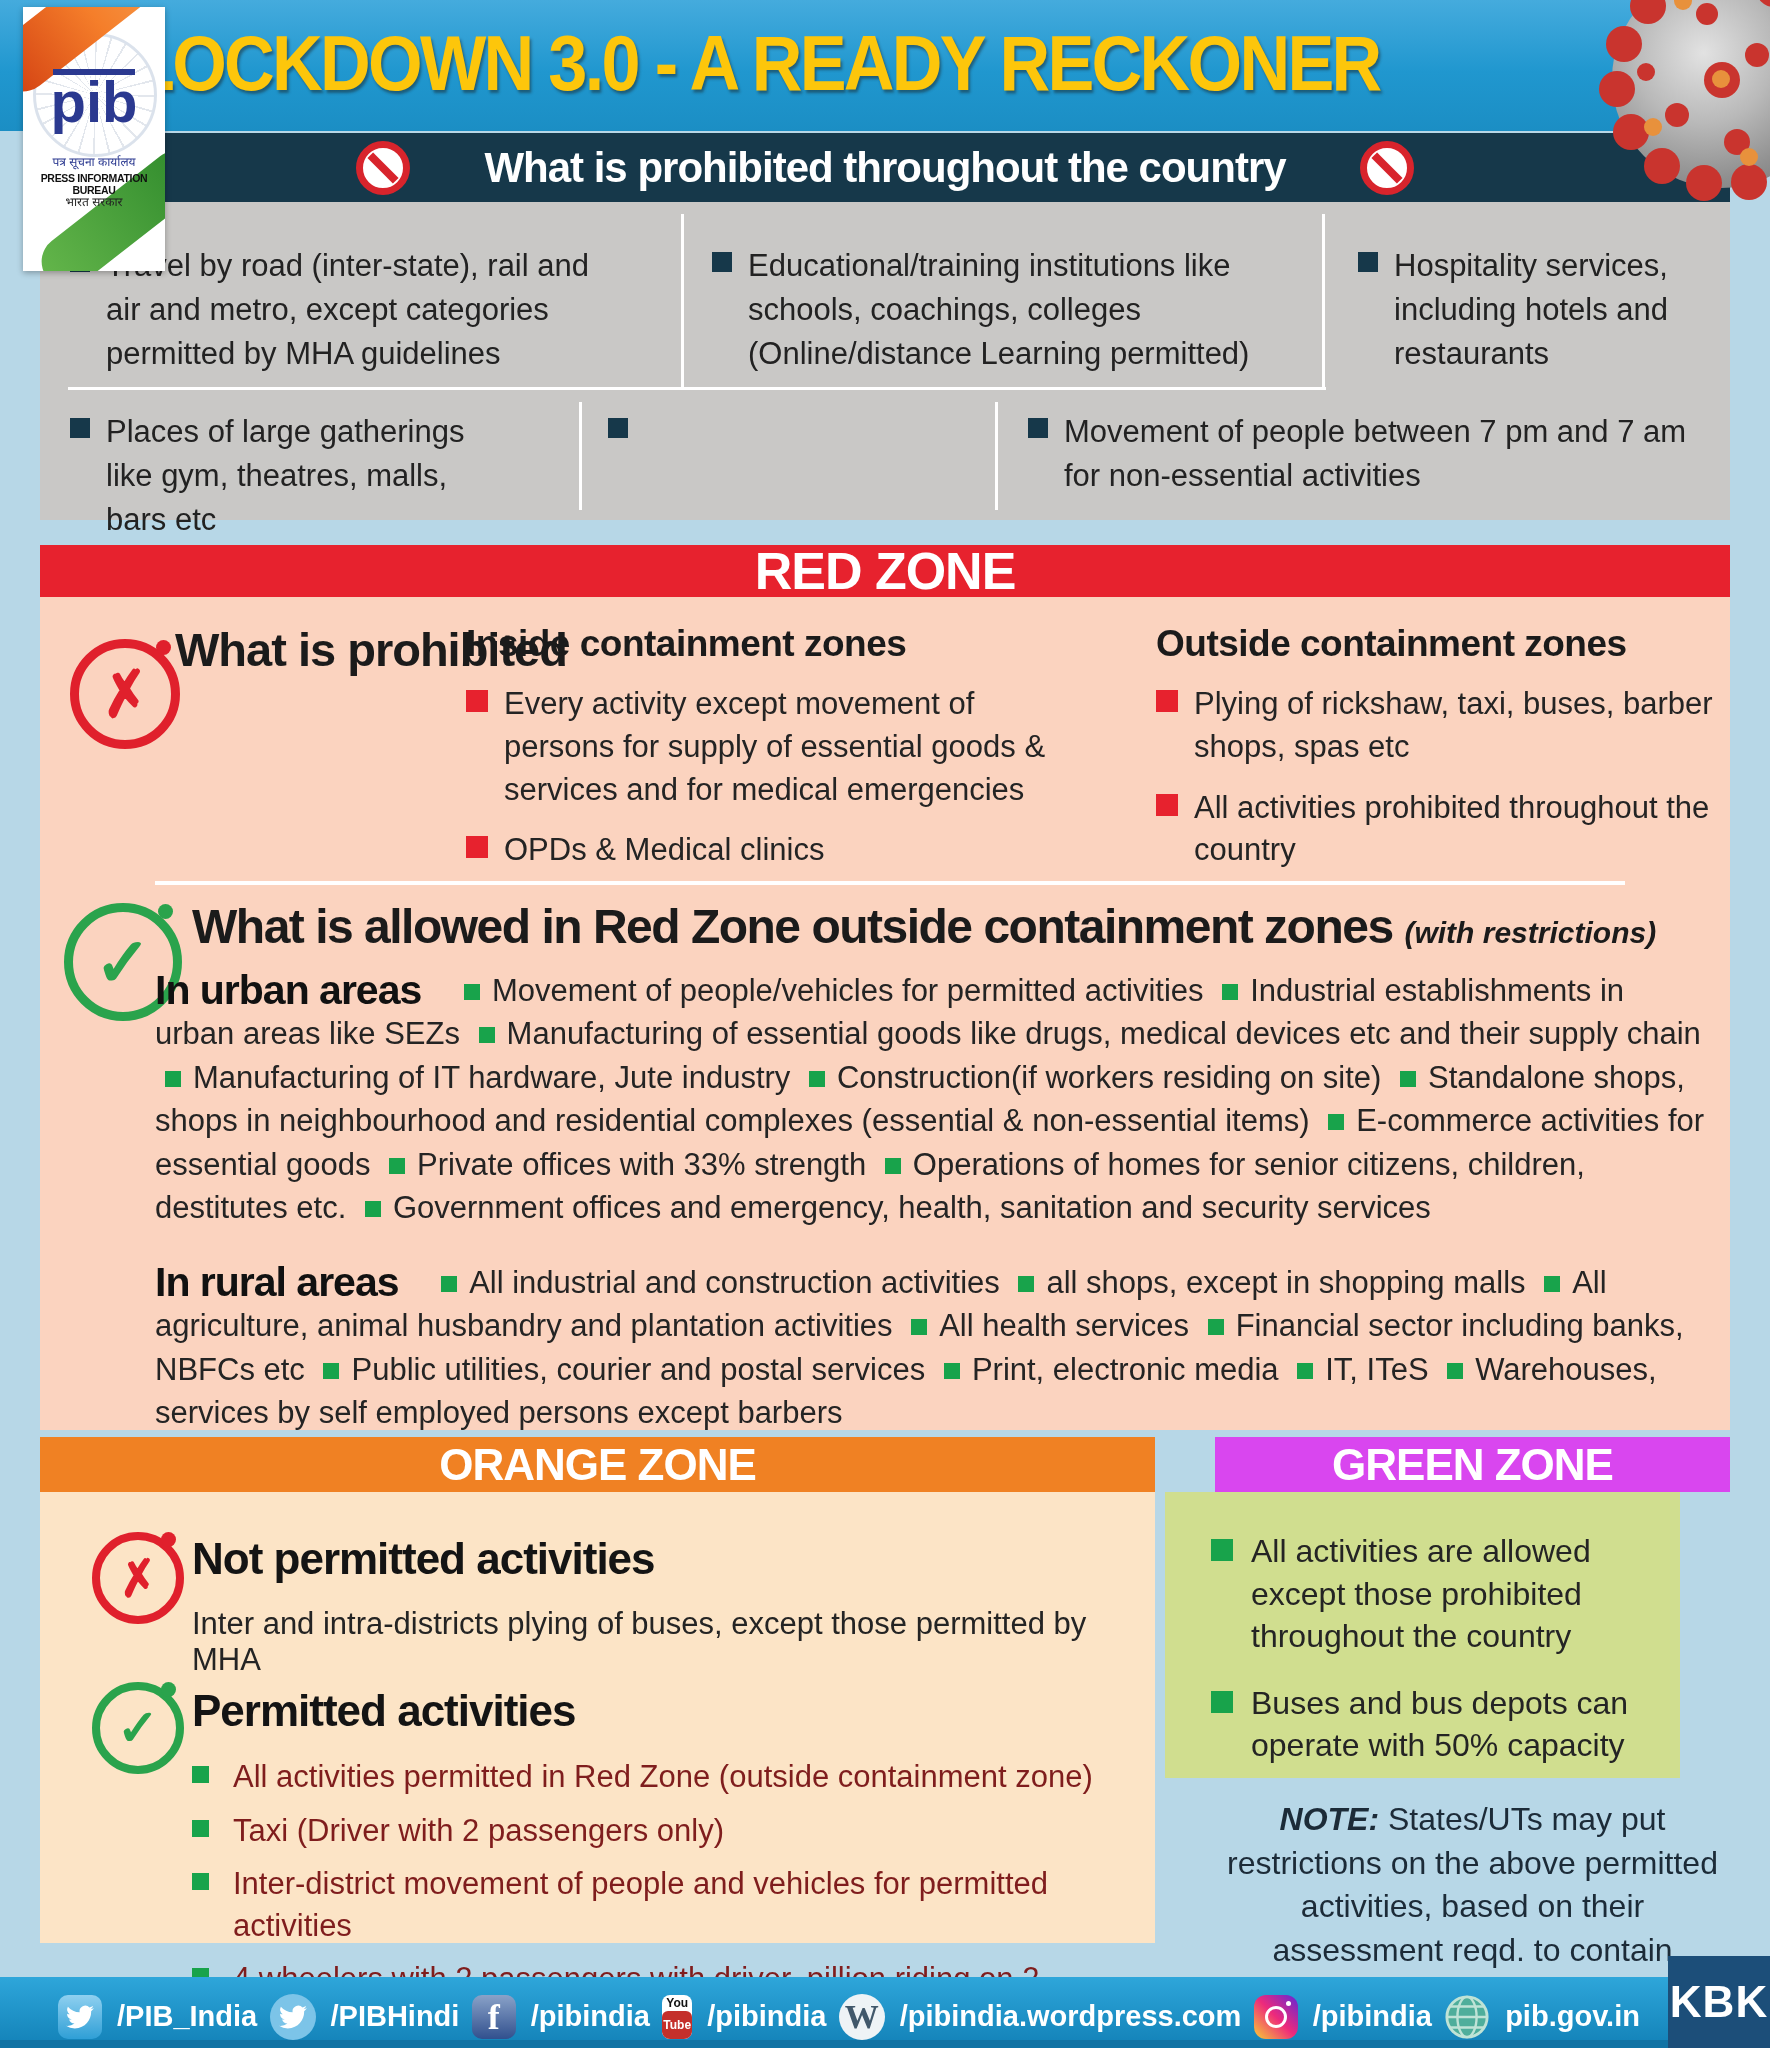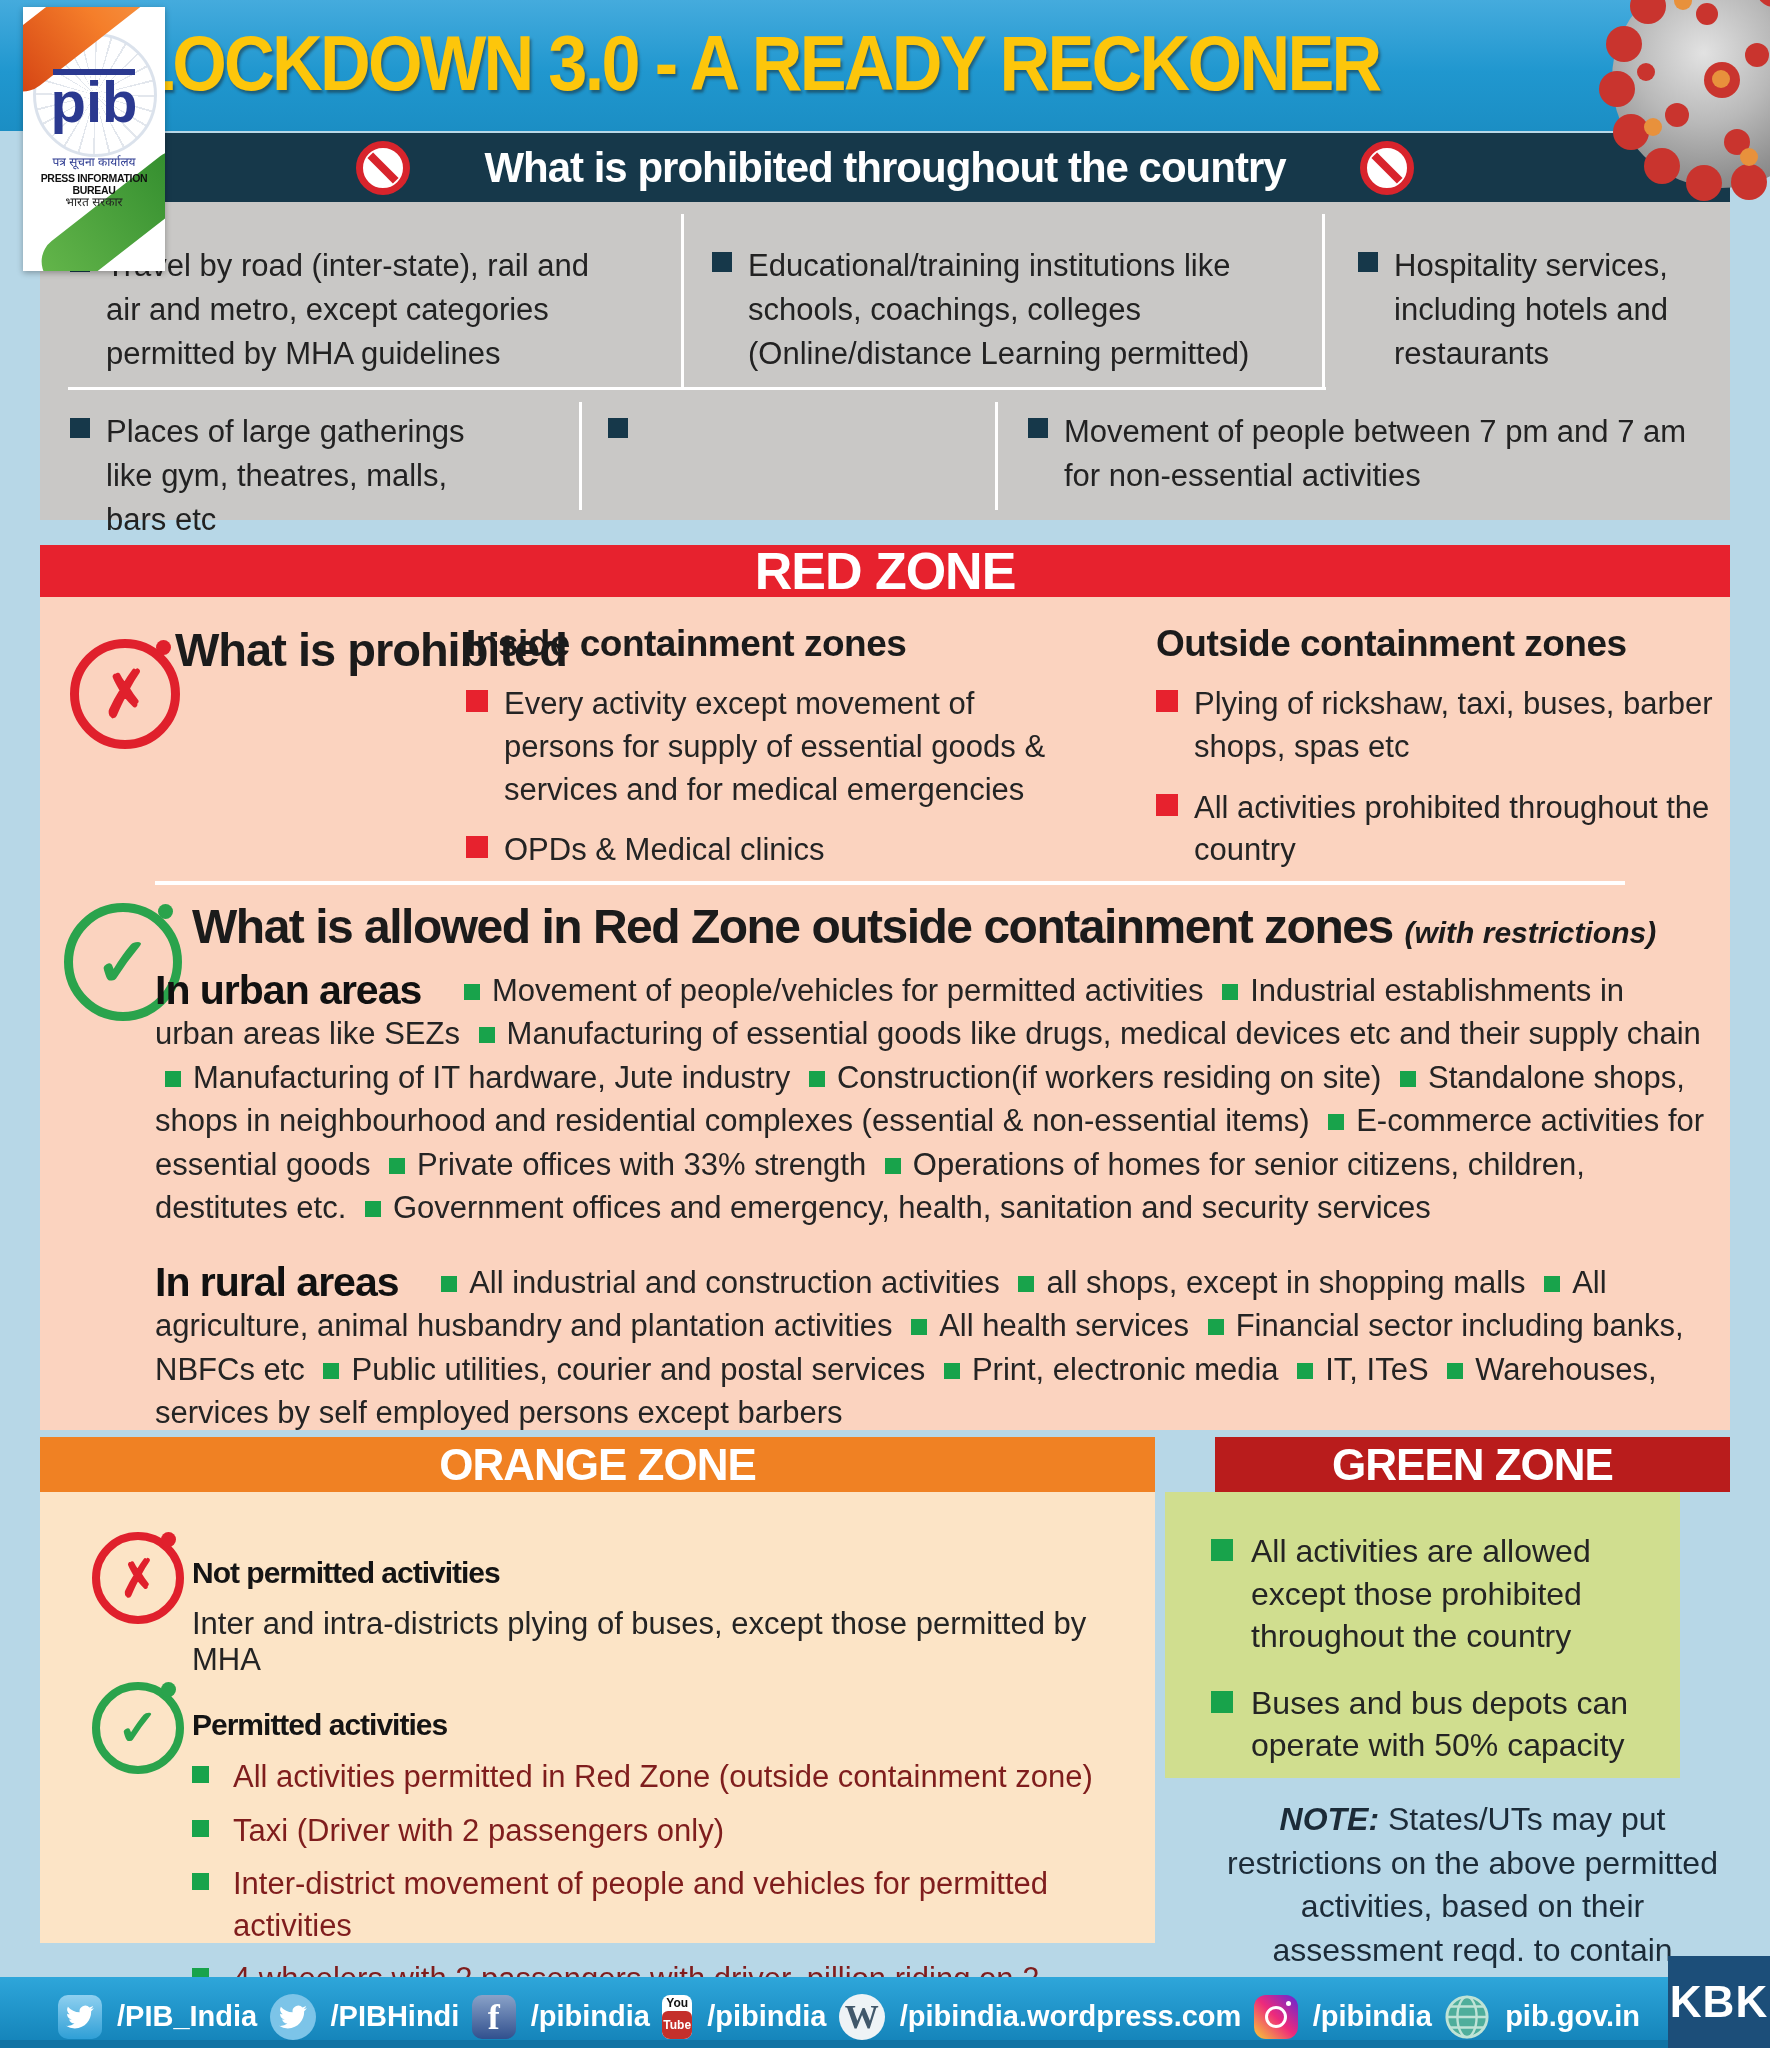--- a/index.html
+++ b/index.html
@@ -104,30 +104,30 @@
   .rural-flow{top:664px;}
   .flow-head{font-size:41px;font-weight:bold;letter-spacing:-1px;color:#111;margin-right:24px;
              line-height:1;vertical-align:-3px;}
   .fsq{display:inline-block;width:16px;height:16px;background:#18a34b;margin:0 12px 1px 10px;}
 
   
   .orange-head{left:40px;top:1437px;width:1115px;height:55px;background:#f08123;font-size:44px;line-height:55px;}
   .orange-body{position:absolute;left:40px;top:1492px;width:1115px;height:451px;background:#fce4c6;}
   .x-small{left:52px;top:40px;width:76px;height:76px;font-size:48px;border-width:8px;}
   .check-small{left:52px;top:190px;width:76px;height:76px;font-size:50px;border-width:8px;}
-  .np-head,.pa-head{position:absolute;left:152px;font-size:30px;font-weight:bold;letter-spacing:-1px;color:#141414;margin-top:22px;}
+  .np-head,.pa-head{position:absolute;left:152px;font-size:44px;font-weight:bold;letter-spacing:-1px;color:#141414;}
   .np-head{top:42px;}
   .np-text{position:absolute;left:152px;top:114px;width:940px;font-size:31px;color:#242424;}
   .pa-head{top:194px;}
   .oz-list{position:absolute;left:152px;top:264px;width:960px;}
   .oz-item{display:flex;gap:24px;font-size:31px;line-height:1.34;color:#7f1d1d;margin-bottom:12px;}
   .oz-sq{width:17px;height:17px;background:#18a34b;margin-top:10px;flex-shrink:0;}
 
   
-  .green-head{left:1215px;top:1437px;width:515px;height:55px;background:#b91c1c;font-size:44px;line-height:55px;}
+  .green-head{left:1215px;top:1437px;width:515px;height:55px;background:#d946ef;font-size:44px;line-height:55px;}
   .green-body{position:absolute;left:1165px;top:1492px;width:515px;height:286px;background:#d0de8f;}
   .gz-list{position:absolute;left:46px;top:38px;width:436px;}
   .gz-item{display:flex;gap:18px;font-size:32px;line-height:1.33;color:#242424;margin-bottom:24px;}
   .gz-sq{width:22px;height:22px;background:#18a34b;margin-top:9px;flex-shrink:0;}
 
   
   .note-block{position:absolute;left:1215px;top:1798px;width:515px;text-align:center;
               font-size:32px;line-height:1.36;color:#1c2b38;}
   .note-label{font-weight:bold;font-style:italic;}
 

